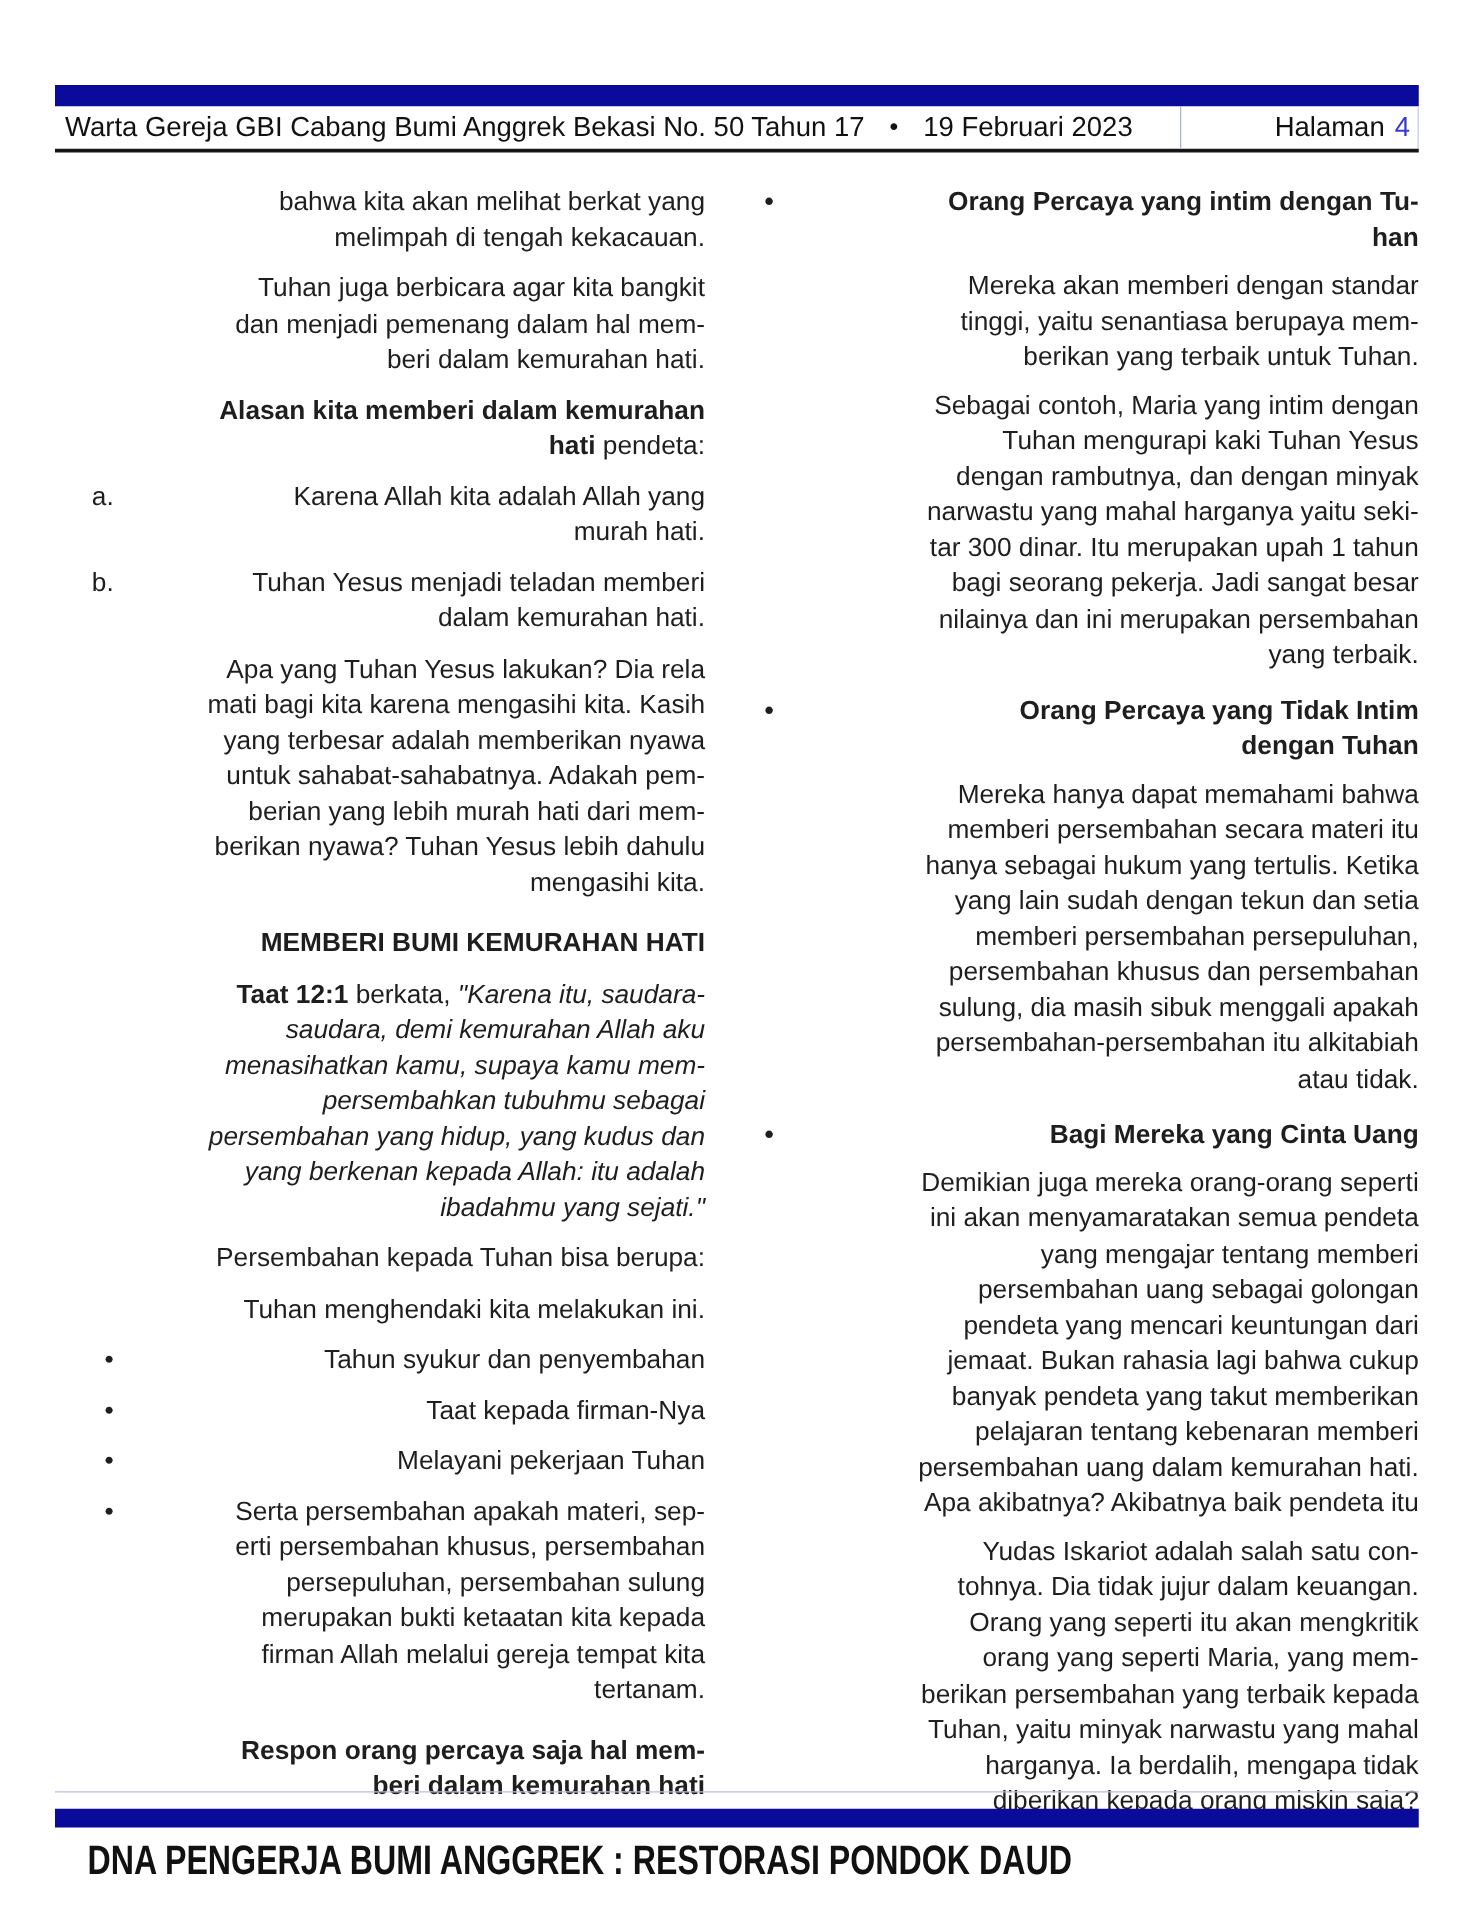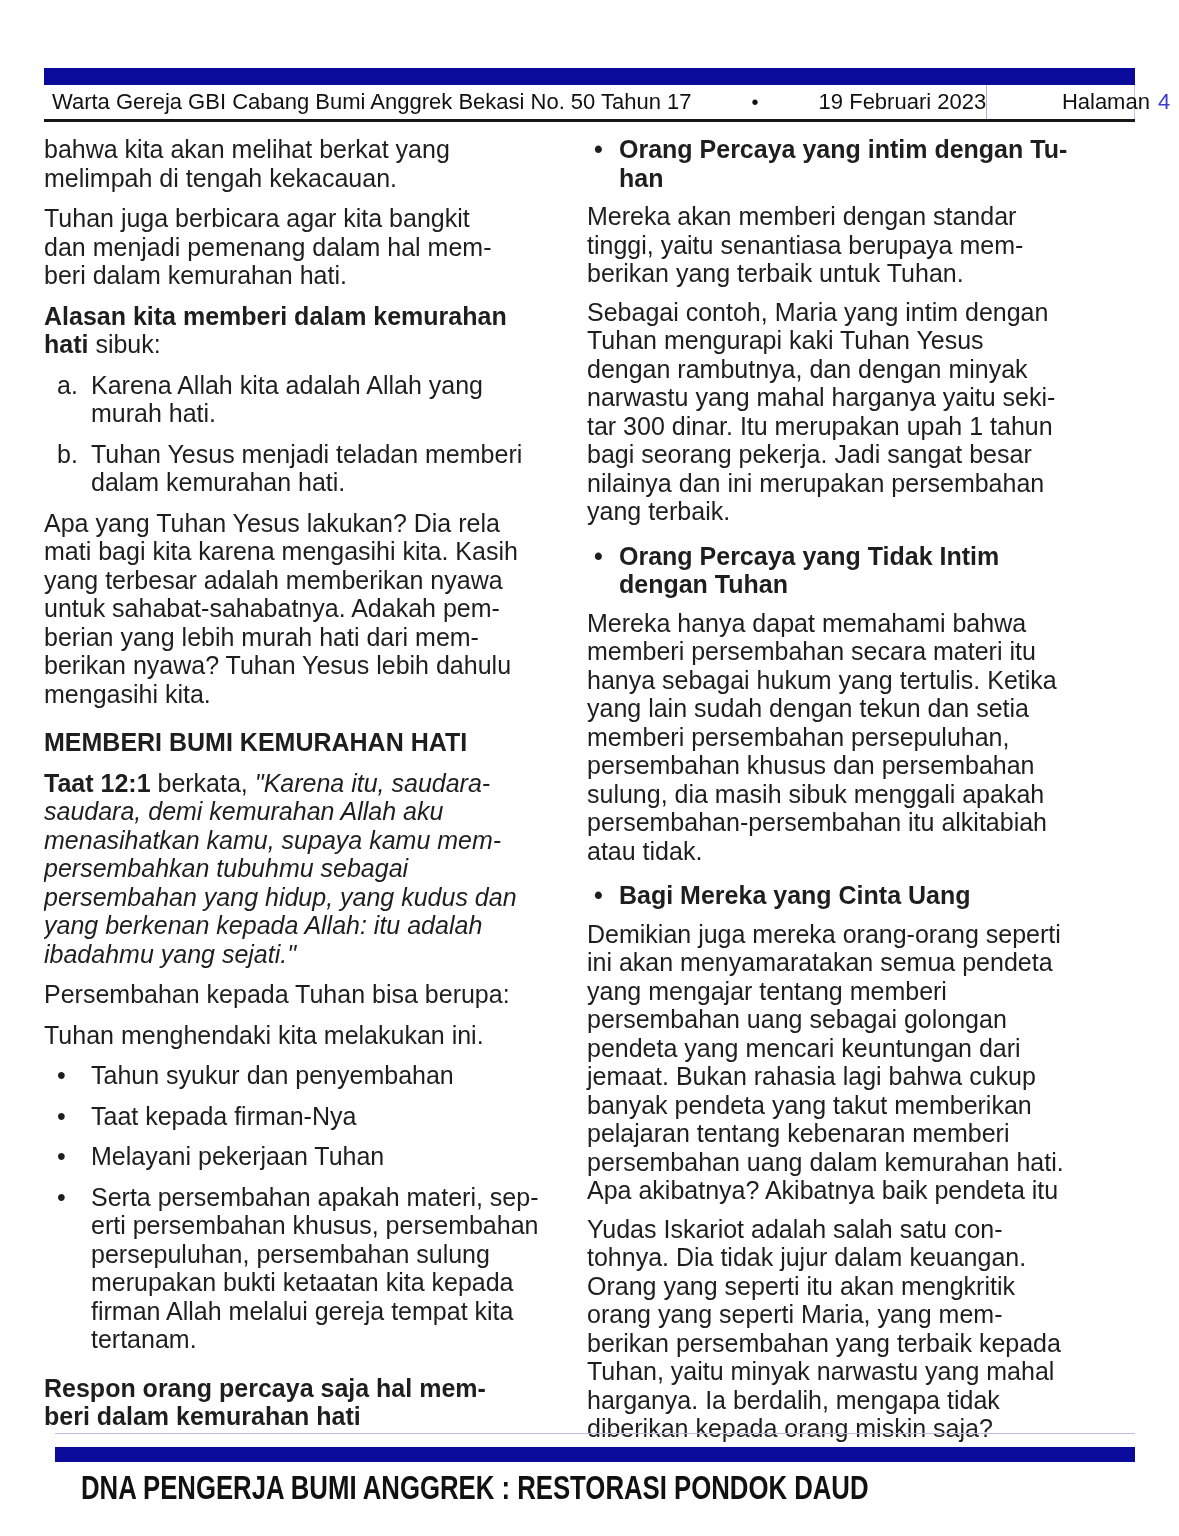--- a/index.html
+++ b/index.html
@@ -5,29 +5,29 @@
 <style>
   html, body { margin:0; padding:0; background:#ffffff; }
   body { width:1179px; height:1536px; font-family:"Liberation Sans", sans-serif; color:#1e1e1e; }
   .page { position:relative; width:1179px; height:1536px; overflow:hidden; background:#fff; }
   .inner { padding:0 44px; }
 
   .topbar { margin-top:68px; height:17px; background:#0a0a9b; }
   .header-row { display:flex; justify-content:space-between; align-items:center;
                 height:34px; font-size:22px; color:#111;
                 border-right:1px solid #c3c9ea; }
-  .header-left { display:flex; align-items:center; padding-left:8px; white-space:pre;gap:40px; }
+  .header-left { display:flex; align-items:center; padding-left:8px; white-space:pre; }
   .sep { margin:0 20px; font-size:20px; }
   .header-page { flex:0 0 190px; height:100%; display:flex; align-items:center; justify-content:flex-end;
                  border-left:1px solid #aab3e0; padding-right:6px; box-sizing:border-box; white-space:pre;padding-left:16px; }
   .pgnum { color:#3a3ad2; margin-left:8px; }
   .header-rule { height:3px; background:#161616; }
 
-  .content { display:flex; gap:23px; margin-top:13px; height:1310px; overflow:hidden;
-             font-size:25px; line-height:28.5px; }
+  .content { display:flex; gap:23px; margin-top:26px; height:1310px; overflow:hidden;
+             font-size:21px; line-height:28.5px;text-align:right; }
   .col { box-sizing:border-box; }
   .col-left { flex:0 0 520px; }
   .col-right { flex:1; min-width:0; }
 
   p, .li, .hli { white-space:pre; margin:0 0 12px 0; }
   .col-right p, .col-right .hli { margin-bottom:10px; }
 
   b { font-weight:700; }
   i { font-style:italic; }
 
@@ -36,21 +36,21 @@
 
   .li { display:flex; }
   .li .marker { flex:0 0 47px; padding-left:13px; box-sizing:border-box; }
   .li .li-text { flex:1; min-width:0; }
 
   .hli { display:flex; font-weight:700; margin-top:16px; }
   .hli:first-child { margin-top:0; }
   .hli .marker { flex:0 0 32px; padding-left:7px; box-sizing:border-box; }
   .hli .hli-text { flex:1; min-width:0; }
 
-  .footer { position:absolute; left:55px; right:44px; top:1433px; }
+  .footer { position:absolute; left:44px; right:44px; top:1433px; }
   .footer-line { height:1px; background:#b7bde6; }
   .footer-bar { height:15px; background:#0a0a9b; margin-top:13px; }
   .footer-text { margin-top:7px; margin-left:26px; font-size:33px; font-weight:700; color:#111;
                  letter-spacing:0px; transform:scaleX(0.78); transform-origin:0 50%; white-space:pre; }
 </style>
 </head>
 <body>
 
 <div class="page">
   <div class="inner">
@@ -66,21 +66,21 @@
 
     <div class="content">
 
       <div class="col col-left">
         <p>bahwa kita akan melihat berkat yang
 melimpah di tengah kekacauan.</p>
         <p>Tuhan juga berbicara agar kita bangkit
 dan menjadi pemenang dalam hal mem-
 beri dalam kemurahan hati.</p>
         <p><b>Alasan kita memberi dalam kemurahan
-hati</b><span> sibuk:</span></p>
+hati</b><span> pendeta:</span></p>
 
         <div class="li">
           <span class="marker">a.</span>
           <span class="li-text">Karena Allah kita adalah Allah yang
 murah hati.</span>
         </div>
         <div class="li">
           <span class="marker">b.</span>
           <span class="li-text">Tuhan Yesus menjadi teladan memberi
 dalam kemurahan hati.</span>

